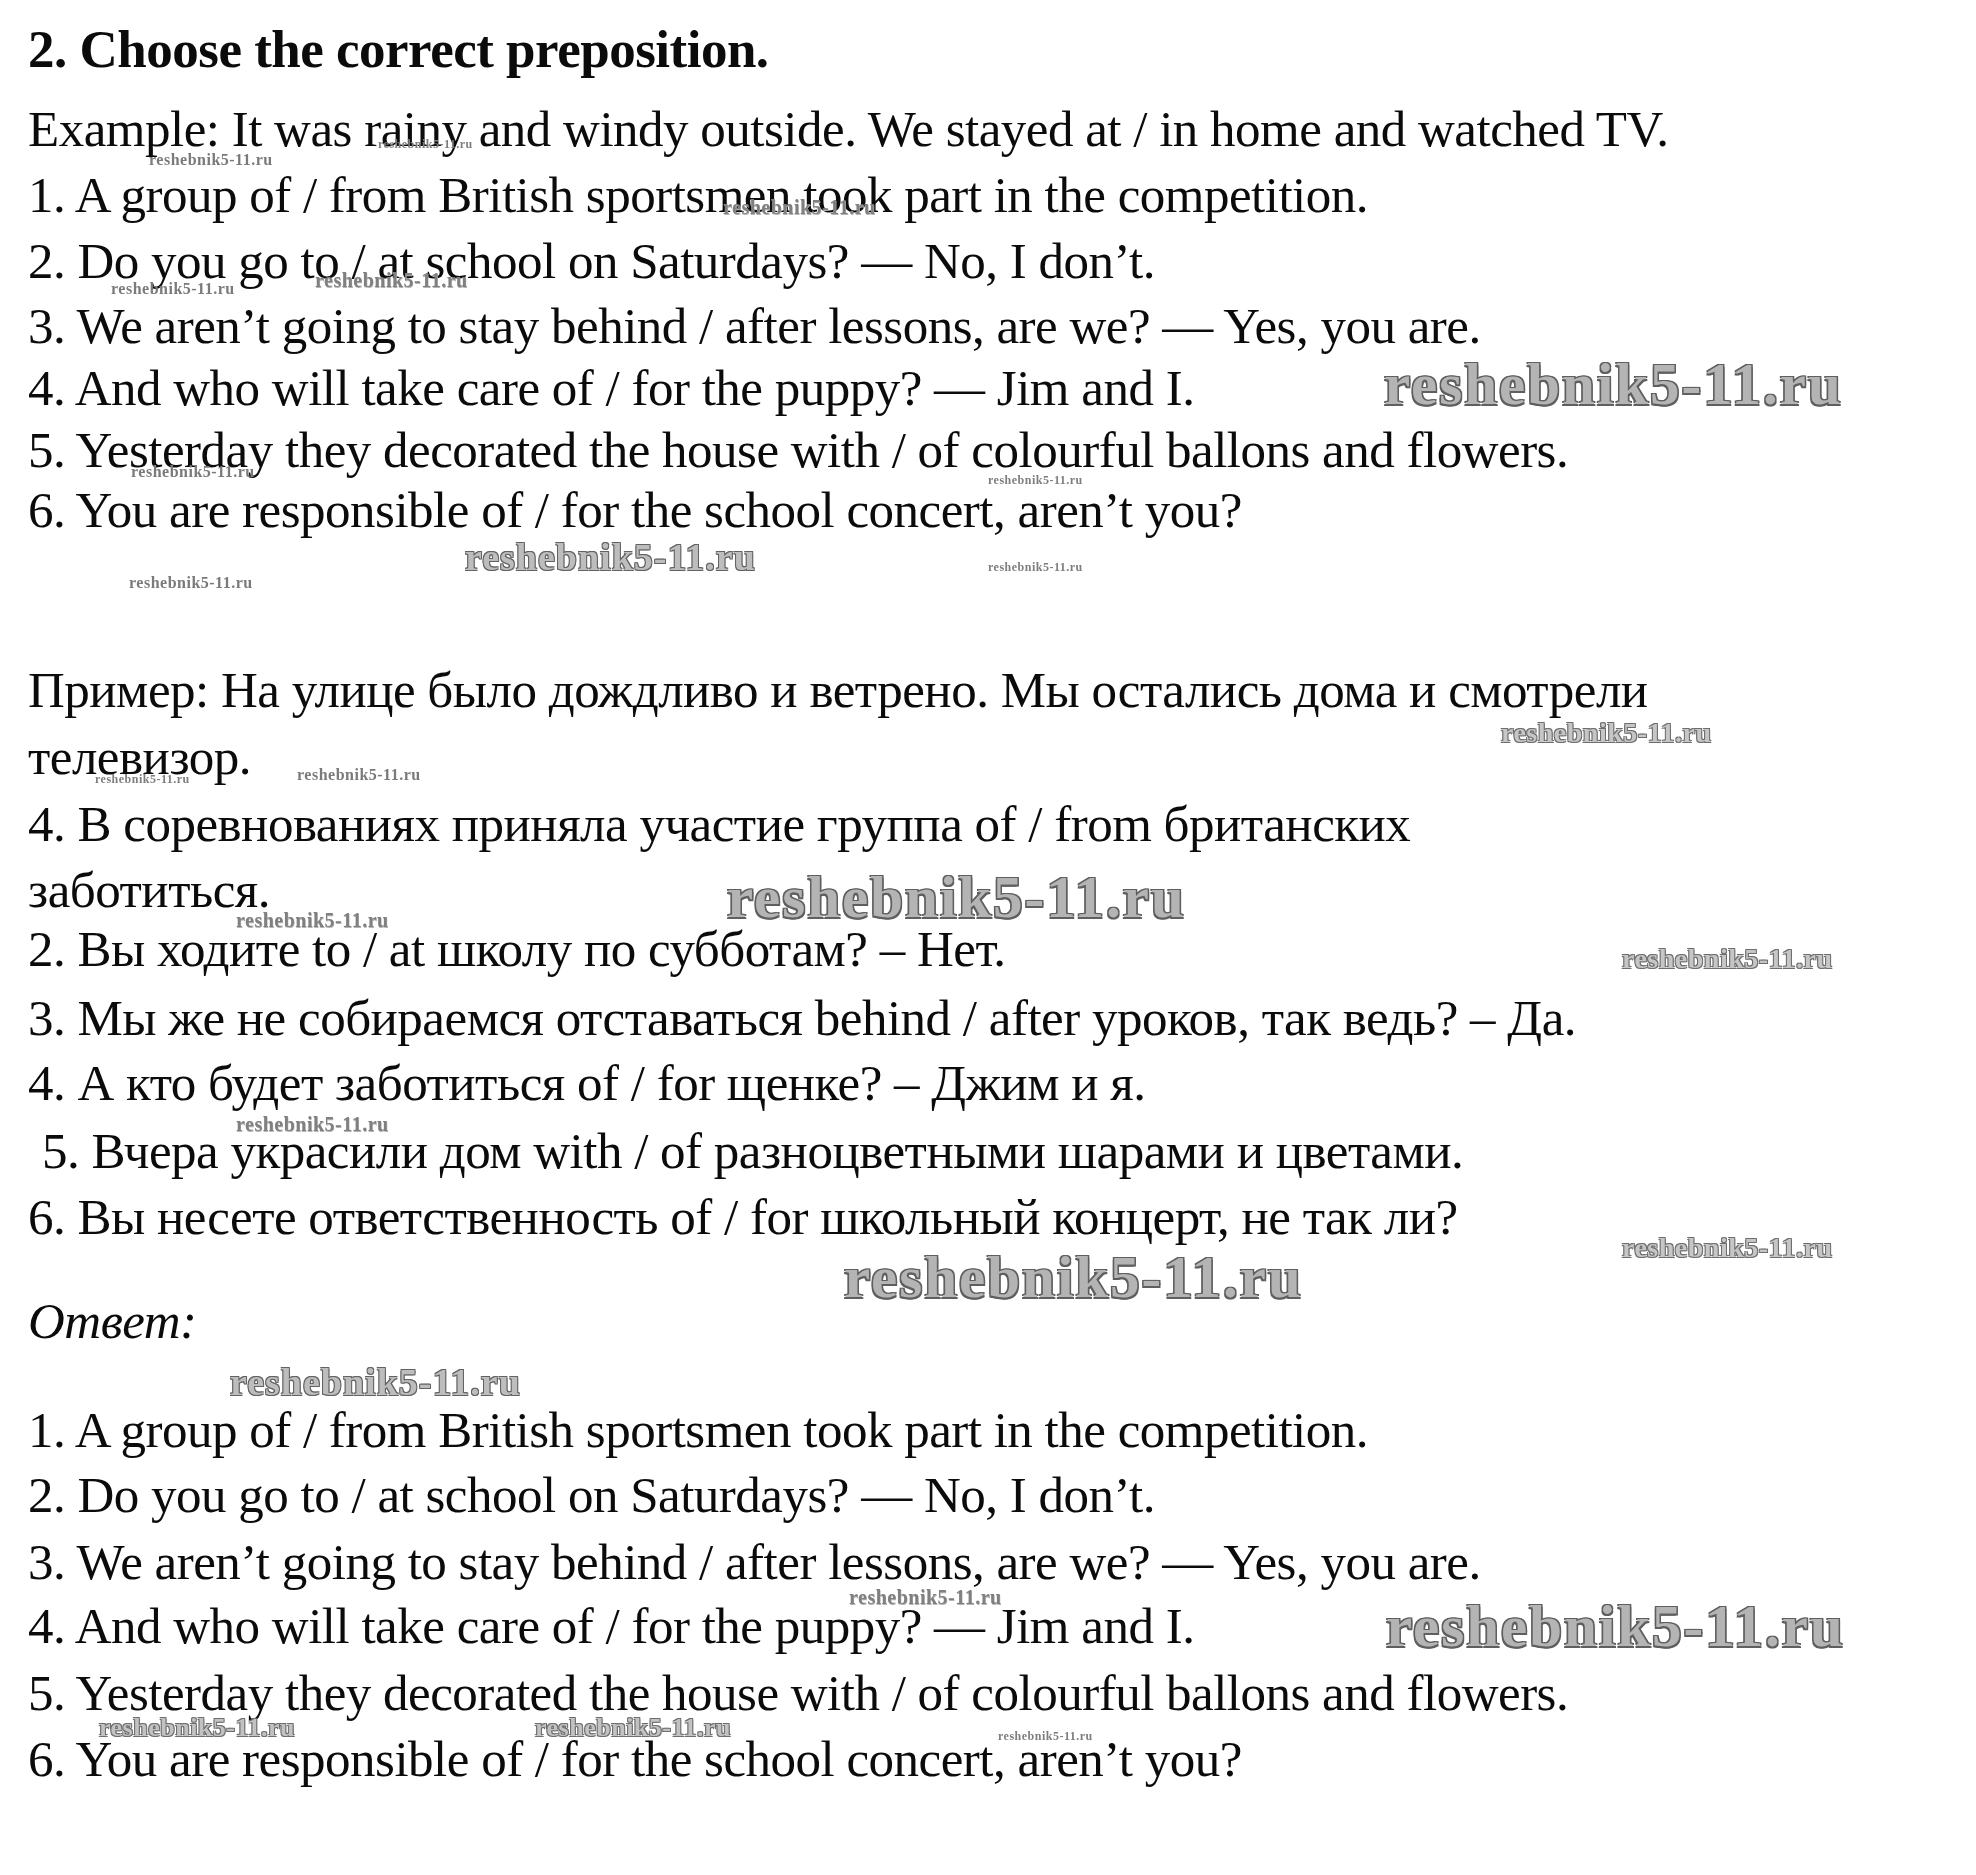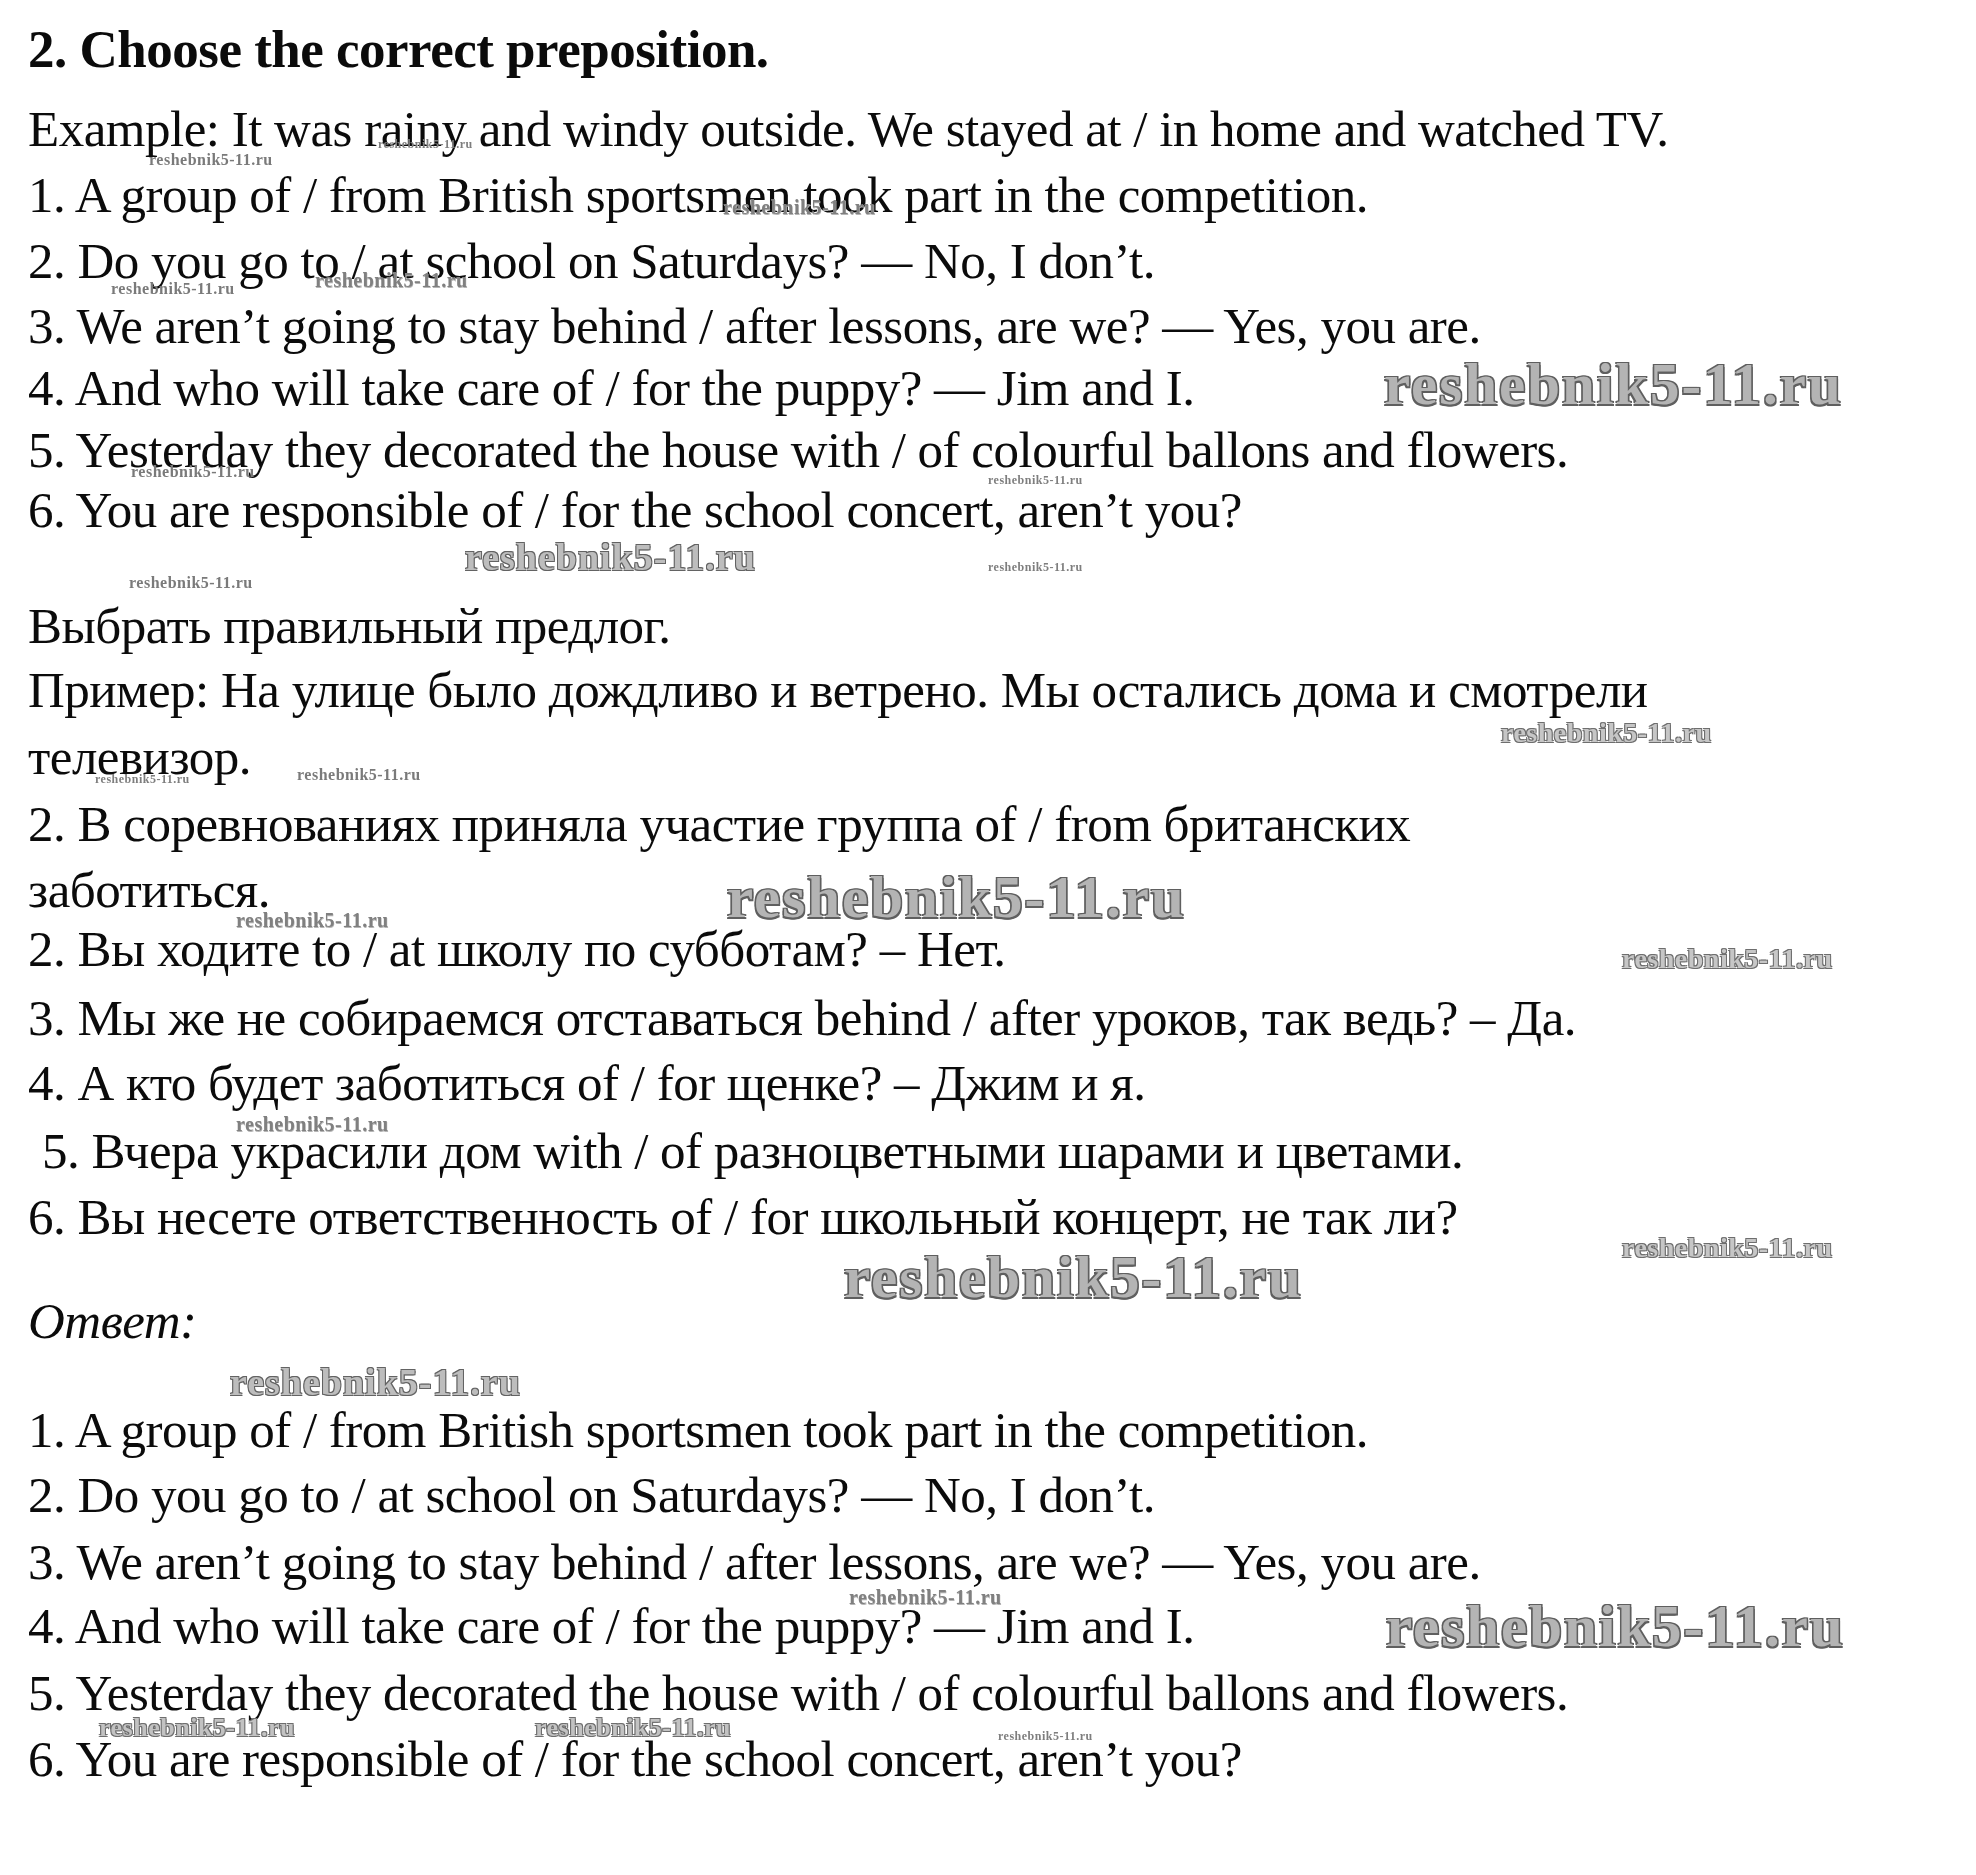--- a/index.html
+++ b/index.html
@@ -57,24 +57,23 @@
 
   <div class="ln bold" style="top:20px;">2. Choose the correct preposition.</div>
   <div class="ln" style="top:101px;">Example: It was rainy and windy outside. We stayed at / in home and watched TV.</div>
   <div class="ln" style="top:167px;">1. A group of / from British sportsmen took part in the competition.</div>
   <div class="ln" style="top:233px;">2. Do you go to / at school on Saturdays? — No, I don’t.</div>
   <div class="ln" style="top:298px;">3. We aren’t going to stay behind / after lessons, are we? — Yes, you are.</div>
   <div class="ln" style="top:360px;">4. And who will take care of / for the puppy? — Jim and I.</div>
   <div class="ln" style="top:422px;">5. Yesterday they decorated the house with / of colourful ballons and flowers.</div>
   <div class="ln" style="top:482px;">6. You are responsible of / for the school concert, aren’t you?</div>
 
-  <div class="ln" style="top:598px;">Выбрать правильный предлог.</div>
   <div class="ln" style="top:662px;">Пример: На улице было дождливо и ветрено. Мы остались дома и смотрели</div>
   <div class="ln" style="top:729px;">телевизор.</div>
-  <div class="ln" style="top:796px;">2. В соревнованиях приняла участие группа of / from британских</div>
+  <div class="ln" style="top:796px;">4. В соревнованиях приняла участие группа of / from британских</div>
   <div class="ln" style="top:862px;">заботиться.</div>
   <div class="ln" style="top:921px;">2. Вы ходите to / at школу по субботам? – Нет.</div>
   <div class="ln" style="top:990px;">3. Мы же не собираемся отставаться behind / after уроков, так ведь? – Да.</div>
   <div class="ln" style="top:1055px;">4. А кто будет заботиться of / for щенке? – Джим и я.</div>
   <div class="ln" style="top:1123px;margin-left:14px;">5. Вчера украсили дом with / of разноцветными шарами и цветами.</div>
   <div class="ln" style="top:1189px;">6. Вы несете ответственность of / for школьный концерт, не так ли?</div>
 
   <div class="ln italic" style="top:1293px;">Ответ:</div>
   <div class="ln" style="top:1402px;">1. A group of / from British sportsmen took part in the competition.</div>
   <div class="ln" style="top:1467px;">2. Do you go to / at school on Saturdays? — No, I don’t.</div>

